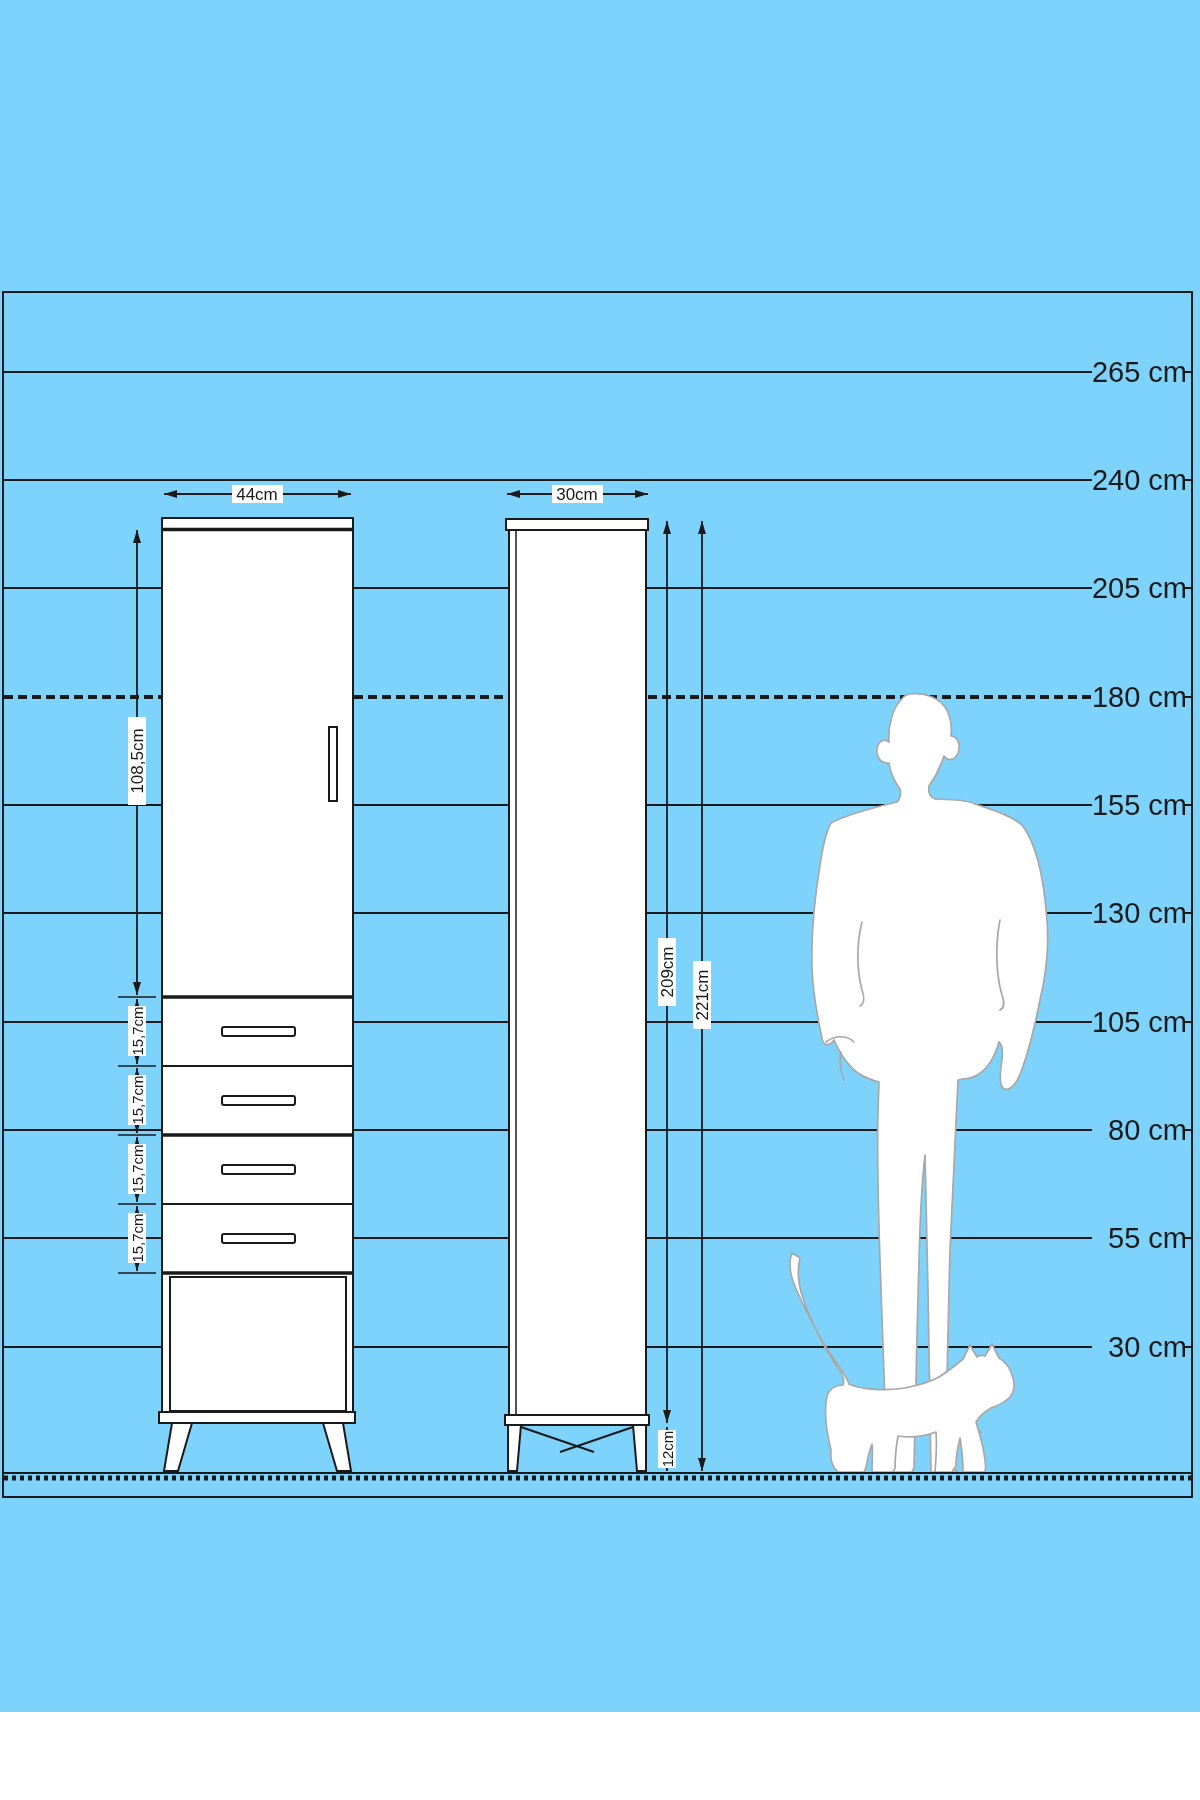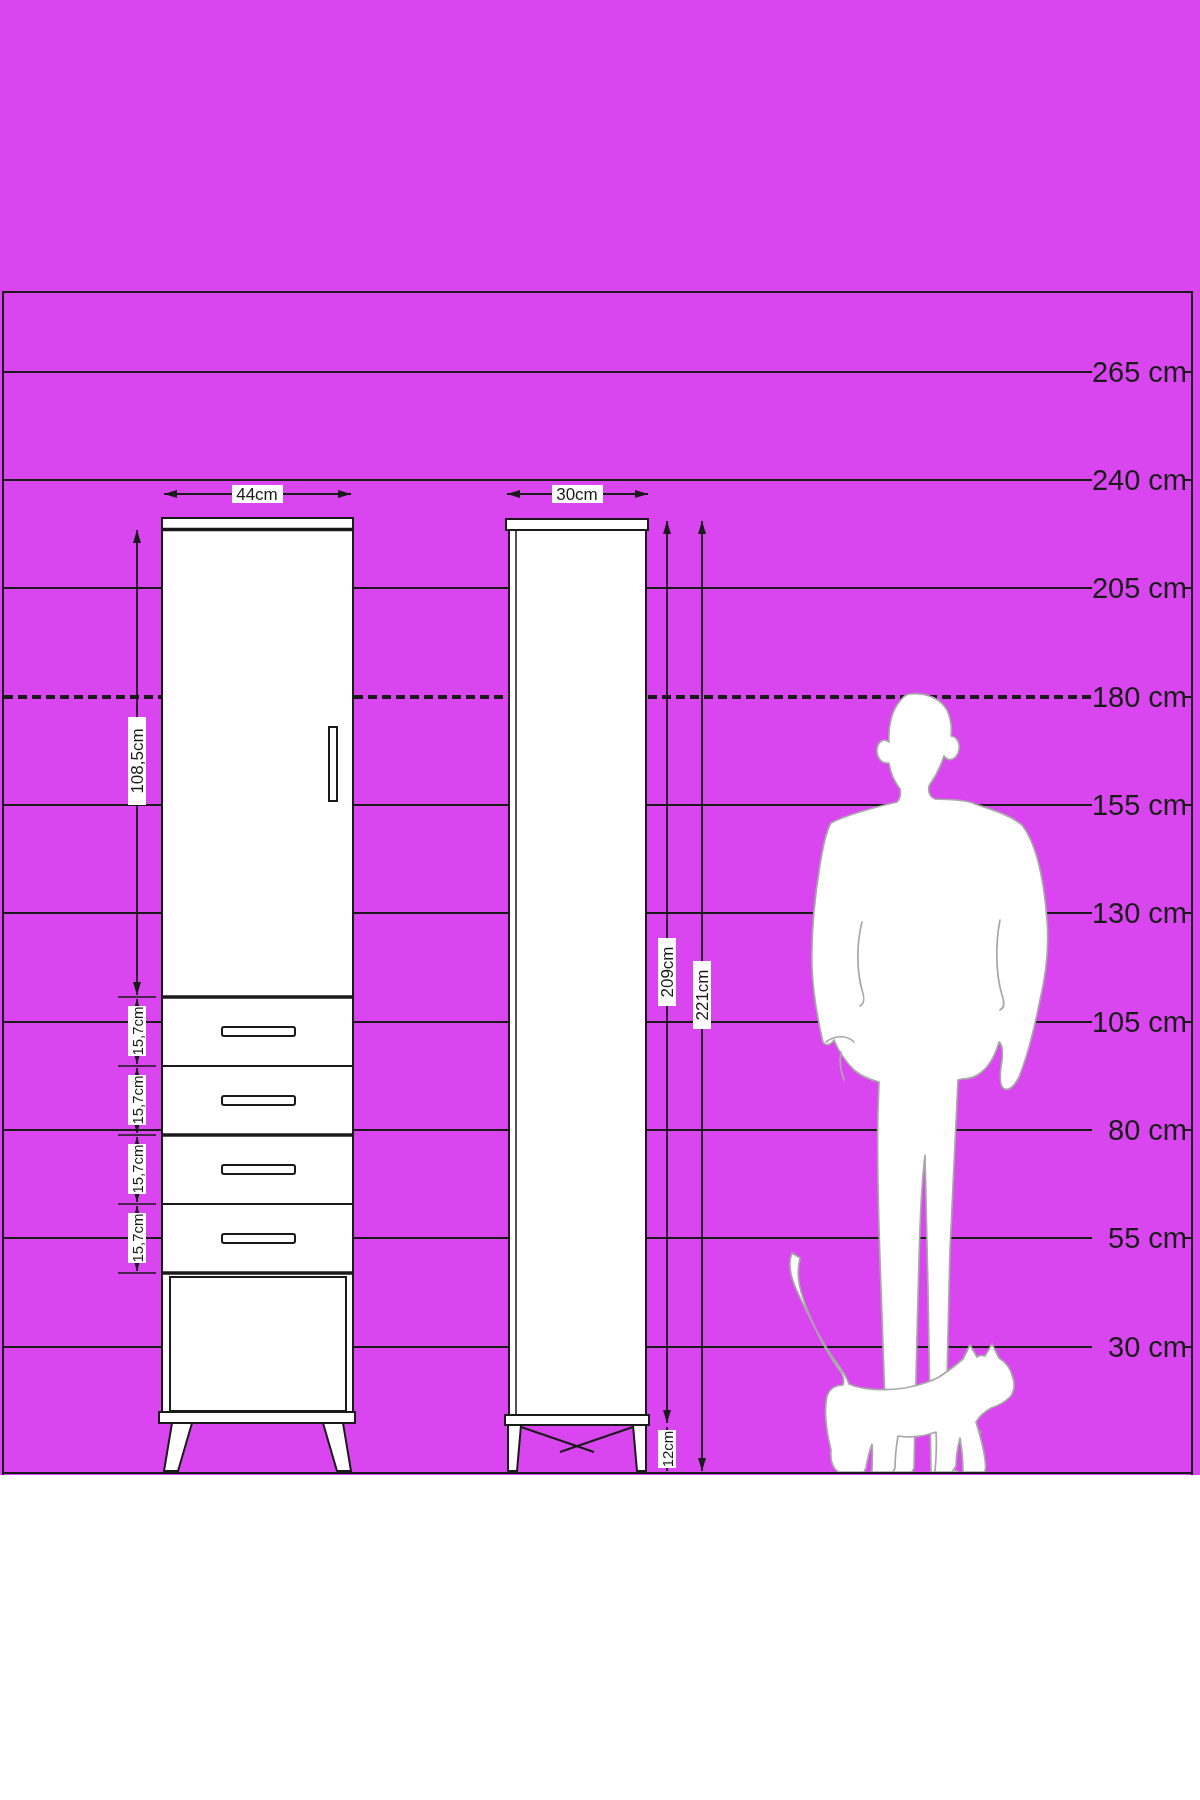--- a/index.html
+++ b/index.html
@@ -1,16 +1,16 @@
 <!DOCTYPE html>
 <html><head>
 <meta charset="utf-8">
 <style>
   html,body{margin:0;padding:0;background:#ffffff;}
-  .stage{position:relative;width:1200px;height:1475px;background:#d946ef;overflow:hidden;
+  .stage{position:relative;width:1200px;height:1712px;background:#7dd3fc;overflow:hidden;
          font-family:"Liberation Sans",sans-serif;}
   svg{display:block;}
   .ln{stroke:#1a1a1a;stroke-width:2;fill:none;}
   .ln-thick{stroke:#1a1a1a;stroke-width:3.5;fill:none;}
   .ln-thin{stroke:#1a1a1a;stroke-width:1.5;fill:none;}
   .white{fill:#ffffff;}
   .mask{fill:#ffffff;stroke:none;}
   .dim{stroke:#1a1a1a;stroke-width:1.8;fill:none;}
   .dim-text{font:17px "Liberation Sans",sans-serif;fill:#1a1a1a;}
   .scale-text{font:29px "Liberation Sans",sans-serif;fill:#1a1a1a;}

